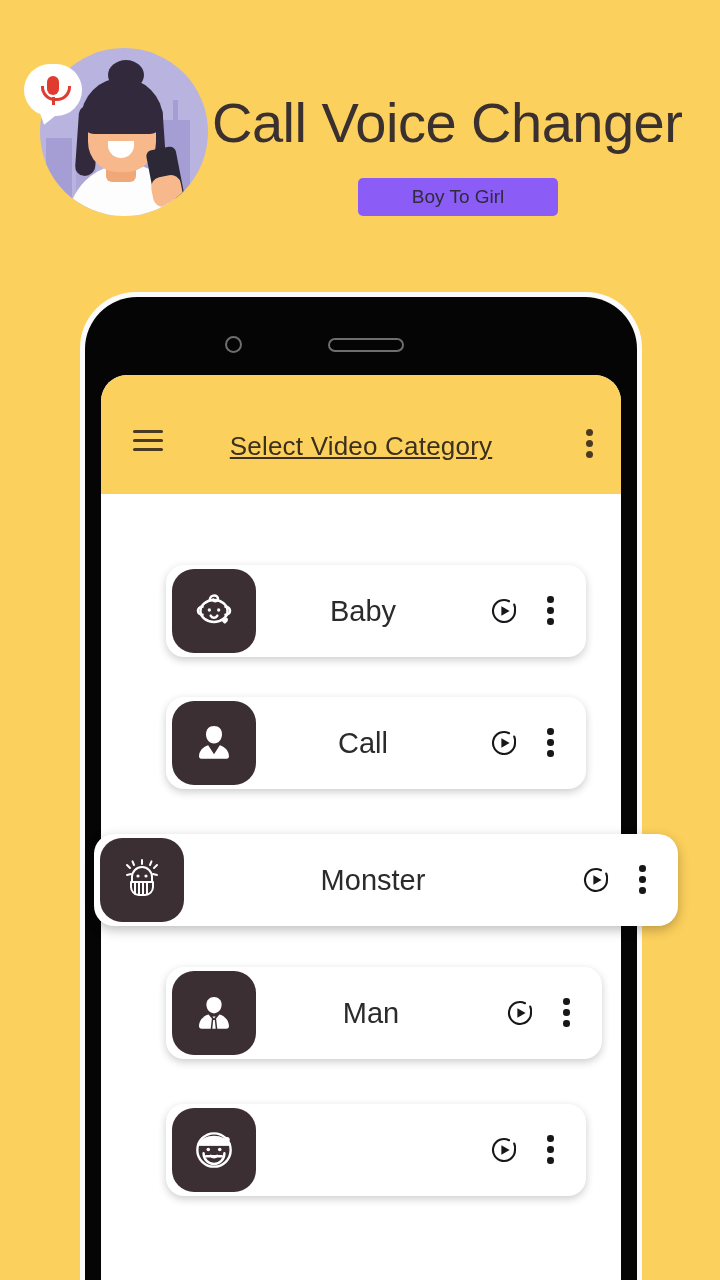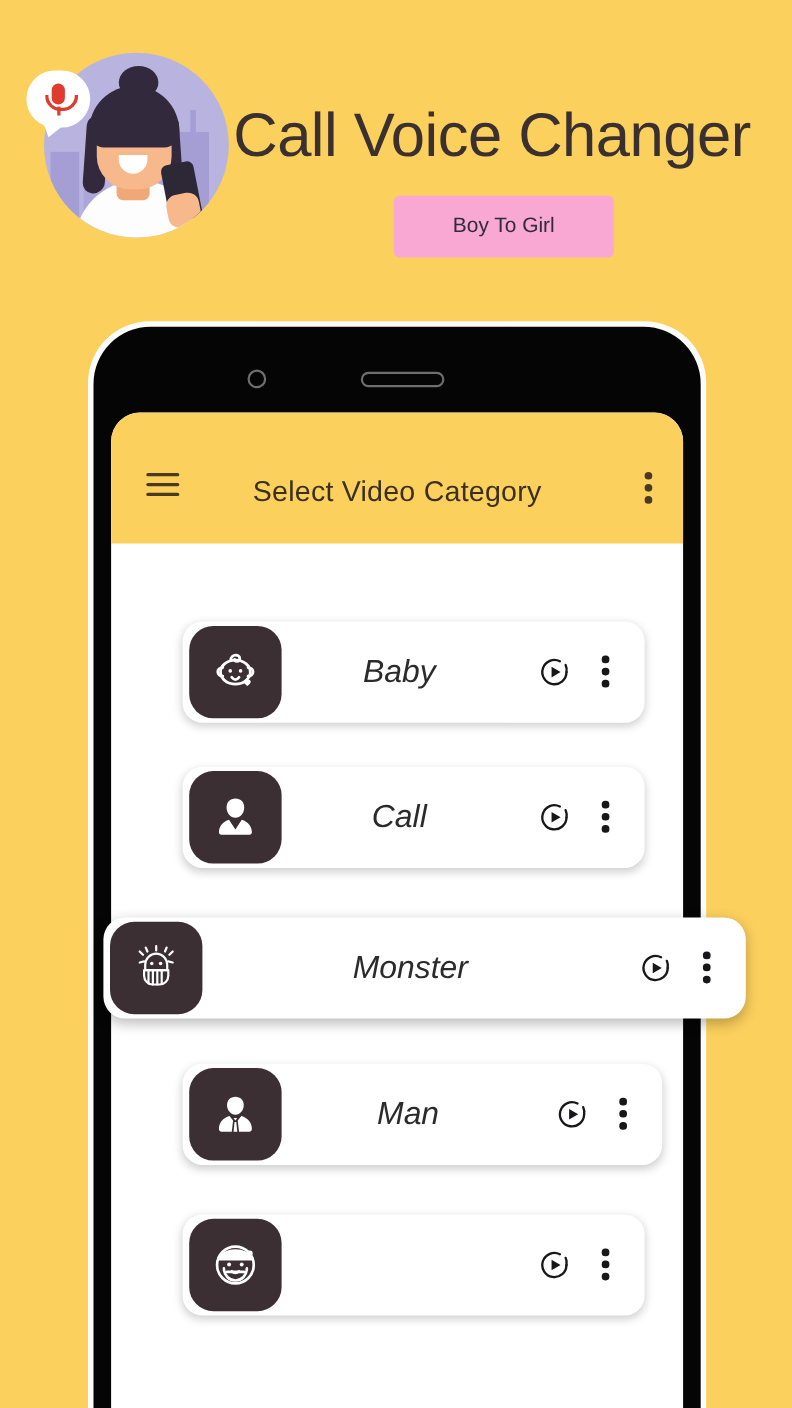--- a/index.html
+++ b/index.html
@@ -239,22 +239,22 @@
     color: #3b3030;
     letter-spacing: -0.5px;
     white-space: nowrap;
     line-height: 1;
   }
   .promo-badge {
     position: absolute;
     left: 358px;
     top: 178px;
     width: 200px;
-    height: 56px;
-    background: #f9a8d4;
+    height: 38px;
+    background: #8b5cf6;
     border-radius: 5px;
     display: flex;
     align-items: center;
     justify-content: center;
     font-size: 19px;
     color: #2f2b3a;
   }
 
   
   .phone-outline {
@@ -319,20 +319,21 @@
   }
   .appbar-title {
     position: absolute;
     left: 0;
     top: 56px;
     width: 520px;
     text-align: center;
     font-size: 26px;
     color: #3b2f1f;
     letter-spacing: 0.2px;
+    text-decoration: underline;
   }
   .hamburger {
     position: absolute;
     left: 32px;
     top: 55px;
     width: 30px;
     height: 22px;
   }
   .hamburger i {
     position: absolute;
@@ -403,21 +404,20 @@
     left: 96px;
     right: 122px;
     top: 0;
     height: 92px;
     display: flex;
     align-items: center;
     justify-content: center;
     font-size: 29px;
     color: #2b2b2b;
     white-space: nowrap;
-    font-style: italic;
   }
 
   .play-btn {
     position: absolute;
     right: 66px;
     top: 30px;
     width: 32px;
     height: 32px;
   }
   .card-kebab {

